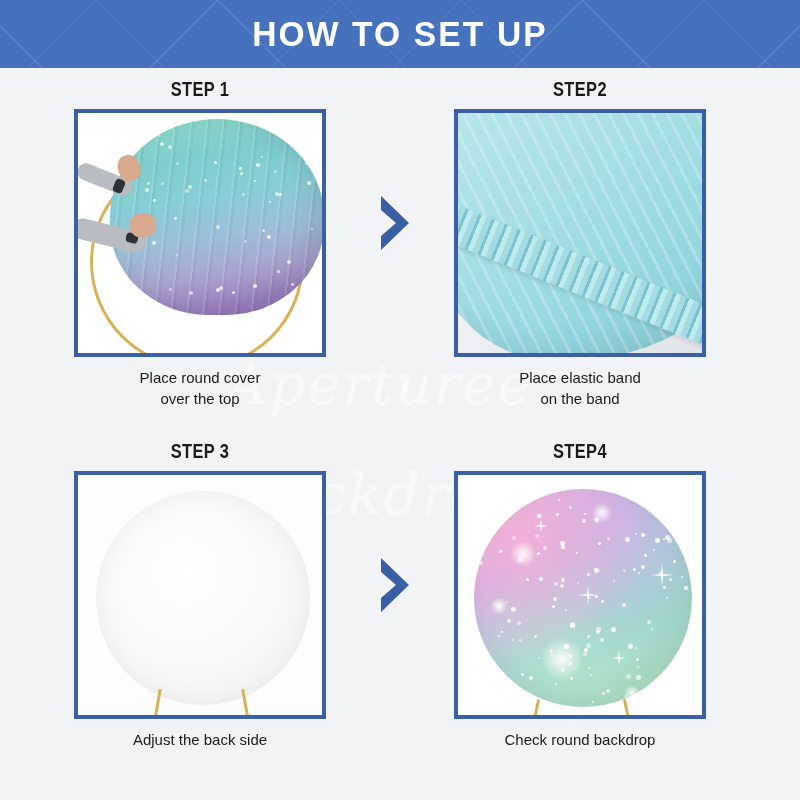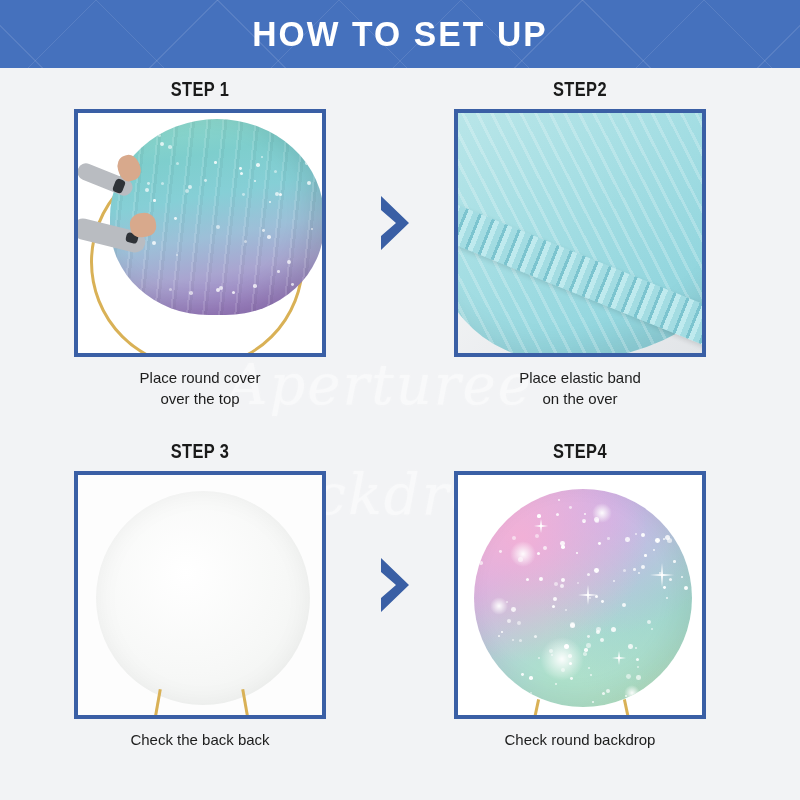--- a/index.html
+++ b/index.html
@@ -375,35 +375,35 @@
     <div class="photo-frame">
       <div class="p2-white"></div>
       <div class="p2-green"></div>
       <div class="p2-blue">
         <div class="p2-sheen"></div>
       </div>
       <div class="p2-ruffle"></div>
     </div>
     <div class="step-caption">
       <div>Place elastic band</div>
-      <div>on the over</div>
+      <div>on the band</div>
     </div>
   </div>
 
   <div class="step step-col-left step-row-bottom">
     <div class="step-title">STEP 3</div>
     <div class="photo-frame">
       <div class="p3-bg"></div>
       <div class="p3-rim"></div>
       <div class="p3-circle"></div>
       <div class="p3-leg l"></div>
       <div class="p3-leg r"></div>
     </div>
     <div class="step-caption">
-      <div>Check the back back</div>
+      <div>Adjust the back side</div>
     </div>
   </div>
 
   <div class="chevron chevron-bottom">
     <svg viewBox="0 0 42 58" xmlns="http://www.w3.org/2000/svg">
       <polygon points="6,2 34,29 6,56 6,42 21,29 6,16" fill="#3a5fa5"></polygon>
     </svg>
   </div>
 
   <div class="step step-col-right step-row-bottom">

